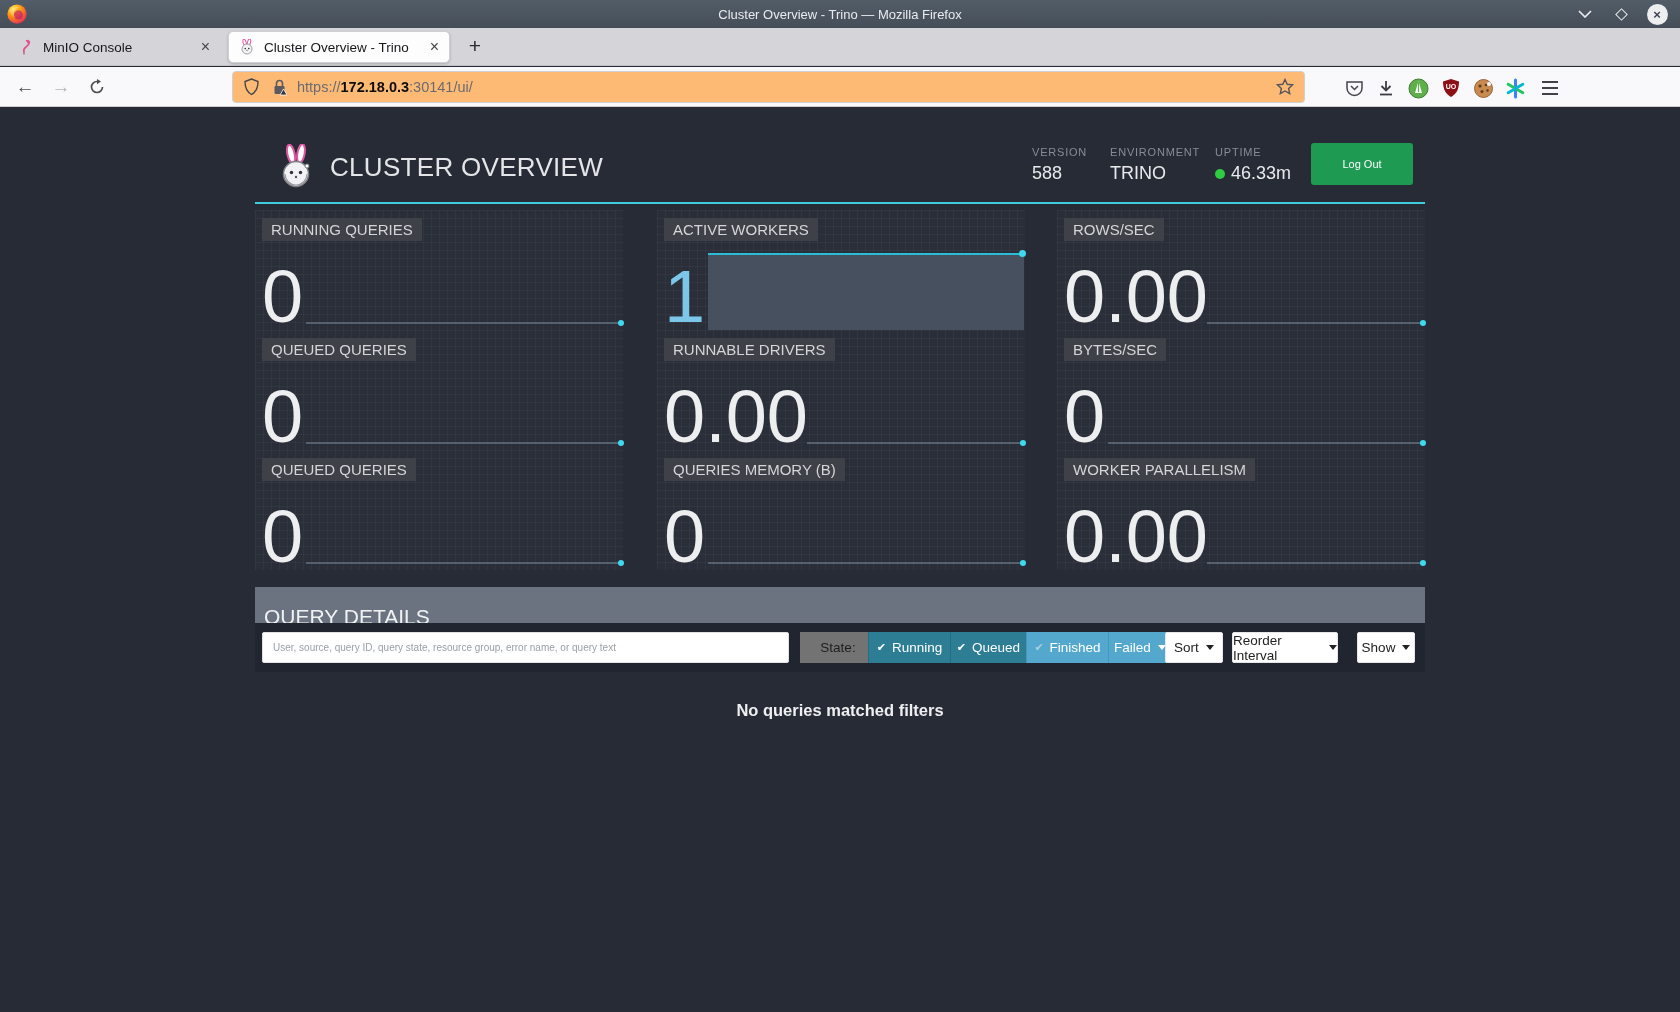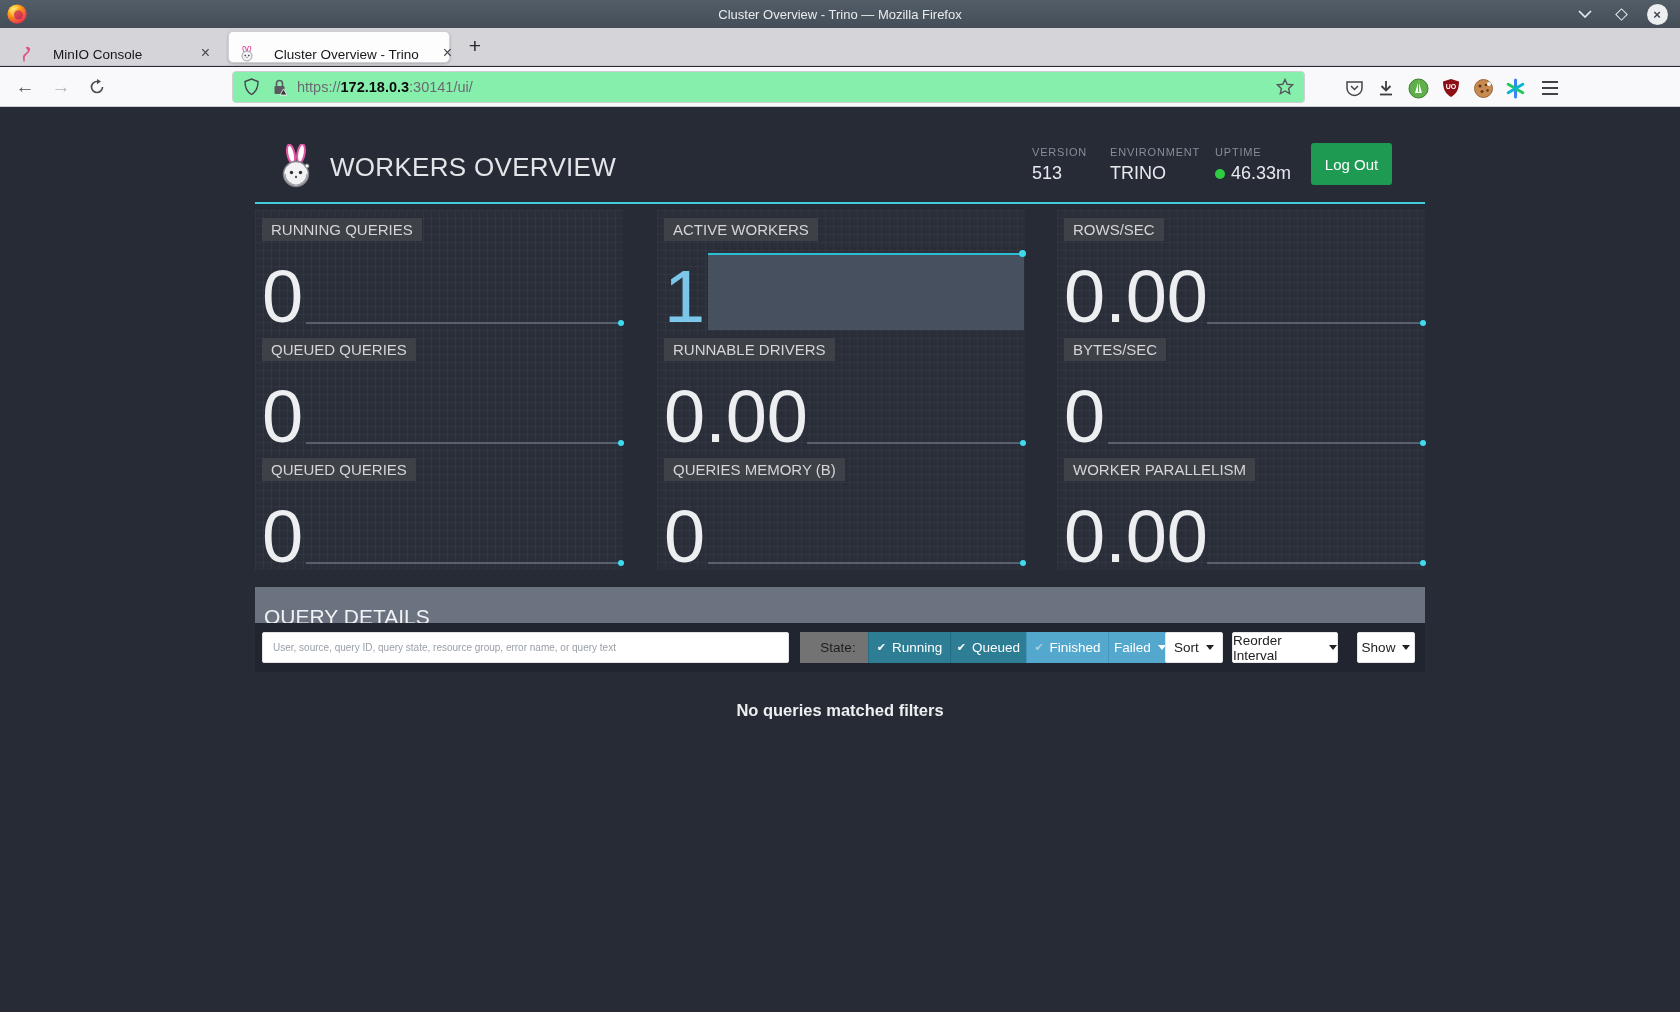--- a/index.html
+++ b/index.html
@@ -13,52 +13,52 @@
   .titlebar{position:absolute;top:0;left:0;right:0;height:28px;
     background:linear-gradient(#535d67,#454e58);display:flex;align-items:center;justify-content:center;}
   .titlebar .fx{position:absolute;left:6px;top:3px;width:22px;height:22px;}
   .titlebar .wtitle{color:#e9ebee;font-size:13px;}
   .winbtn{position:absolute;top:3px;width:22px;height:22px;display:flex;align-items:center;justify-content:center;cursor:default;}
   .win-min{right:84px}.win-max{right:48px}.win-close{right:12px}
   .win-close .circ{width:21px;height:21px;border-radius:50%;background:#eceef0;display:flex;align-items:center;justify-content:center;color:#3c454e;font-size:13px;font-weight:bold;}
   .diamond{width:9px;height:9px;border:1.6px solid #e8eaed;transform:rotate(45deg);}
   
   .tabbar{position:absolute;top:28px;left:0;right:0;height:38px;background:#d5d5d9;border-bottom:1px solid #c2c2c7;}
-  .tab{position:absolute;top:4px;height:30px;display:flex;align-items:flex-end;padding:0 10px;border-radius:5px;gap:10px;}
+  .tab{position:absolute;top:4px;height:30px;display:flex;align-items:center;padding:0 10px;border-radius:5px;}
   .tab .favicon{width:16px;height:16px;margin-right:9px;flex:0 0 auto;}
   .tab .tlabel{font-size:13.5px;color:#17171b;white-space:nowrap;}
   .tab .tclose{margin-left:auto;color:#45454b;font-size:16px;padding-left:14px;cursor:default;}
   .tab-inactive{left:8px;width:212px;}
   .tab-active{left:228px;top:3px;height:32px;width:222px;background:#fdfdfe;border:1px solid #cfcfd4;box-shadow:0 1px 3px rgba(0,0,0,.2);}
   .newtab{position:absolute;left:462px;top:6px;font-size:21px;color:#2b2b30;width:26px;text-align:center;cursor:default;}
   
   .toolbar{position:absolute;top:67px;left:0;right:0;height:40px;background:#f9f9fb;border-bottom:1px solid #ccccd2;}
   .navbtn{position:absolute;top:7px;width:26px;height:26px;display:flex;align-items:center;justify-content:center;font-size:19px;color:#4d4d52;cursor:default;}
   .nav-back{left:12px}.nav-fwd{left:48px;color:#b4b4ba}.nav-reload{left:84px}
-  .urlbar{position:absolute;left:232px;top:4px;width:1073px;height:32px;background:#86efac;border:1px solid #cfcfd6;border-radius:4px;display:flex;align-items:center;padding:0 10px;cursor:text;text-align:center;}
+  .urlbar{position:absolute;left:232px;top:4px;width:1073px;height:32px;background:#fdba74;border:1px solid #cfcfd6;border-radius:4px;display:flex;align-items:center;padding:0 10px;cursor:text;text-align:center;}
   .urlbar svg{flex:0 0 auto;}
   .urltext{font-size:14.5px;margin-left:10px;color:#6a6a70;white-space:nowrap;}
   .urltext .host{color:#0c0c0e;font-weight:600;}
   .urlstar{margin-left:auto;}
   .ticon{position:absolute;top:8px;width:26px;height:26px;display:flex;align-items:center;justify-content:center;cursor:default;}
   .burger{display:flex;flex-direction:column;gap:4px;}
   .burger i{display:block;width:16px;height:2px;background:#414146;}
   
   .page{position:absolute;top:108px;left:0;right:0;bottom:0;background:#262b36;}
   .container{position:absolute;left:255px;top:0;width:1170px;height:100%;}
   
   .thead{position:absolute;left:0;top:22px;width:100%;height:74px;border-bottom:2px solid #40ccdd;}
   .thead .bunny{position:absolute;left:24px;top:14px;}
   .thead .ptitle{position:absolute;left:75px;top:22px;font-size:26px;color:#e4e5e8;letter-spacing:.3px;}
   .meta{position:absolute;top:16px;}
   .meta .mlabel{font-size:11px;color:#878d98;letter-spacing:.8px;}
   .meta .mvalue{font-size:18px;color:#e8e9ec;margin-top:5px;white-space:nowrap;}
   .m-version{left:777px}.m-env{left:855px}.m-uptime{left:960px}
   .updot{display:inline-block;width:10px;height:10px;border-radius:50%;background:#2ecc40;margin-right:6px;}
-  .logout{position:absolute;left:1056px;top:13px;width:81px;height:42px;background:#1f9a52;border:none;border-radius:3px;color:#fff;font-size:15px;font-family:inherit;cursor:pointer;}
+  .logout{position:absolute;left:1056px;top:13px;width:102px;height:42px;background:#1f9a52;border:none;border-radius:3px;color:#fff;font-size:11px;font-family:inherit;cursor:pointer;}
   
   .stats{position:absolute;left:0;top:102px;width:100%;height:362px;}
   .card{position:absolute;width:368px;height:120px;background-color:#2a2e39;
     background-image:linear-gradient(rgba(255,255,255,.032) 1px,transparent 1px),
                      linear-gradient(90deg,rgba(255,255,255,.032) 1px,transparent 1px);
     background-size:8px 8px;}
   .c0{left:0;top:0}.c1{left:402px;top:0}.c2{left:802px;top:0}
   .c3{left:0;top:120px}.c4{left:402px;top:120px}.c5{left:802px;top:120px}
   .c6{left:0;top:240px}.c7{left:402px;top:240px}.c8{left:802px;top:240px}
   .chip{position:absolute;left:7px;top:8px;background:#3e4147;color:#d4d5d8;font-size:15px;padding:3px 9px;}
@@ -229,24 +229,24 @@
         <svg class="bunny" width="34" height="48" viewBox="0 0 34 48">
           <ellipse cx="12" cy="10" rx="3.6" ry="9.5" fill="#fff" stroke="#e357a0" stroke-width="2" transform="rotate(-12 12 10)"></ellipse>
           <ellipse cx="22" cy="9.5" rx="3.6" ry="9.5" fill="#fff" stroke="#e357a0" stroke-width="2" transform="rotate(10 22 9.5)"></ellipse>
           <circle cx="17" cy="30" r="12.5" fill="#f2f2f4" stroke="#7d7d86" stroke-width="1.5"></circle>
           <path d="M6 30 a11 11 0 0 0 22 0" fill="none" stroke="#9a9aa2" stroke-width="1.2"></path>
           <circle cx="12.5" cy="28.5" r="1.7" fill="#2e2e33"></circle>
             <circle cx="21.5" cy="28.5" r="1.7" fill="#2e2e33"></circle>
           <circle cx="17" cy="33" r="1.2" fill="#55555c"></circle>
           <circle cx="28" cy="22" r="2" fill="#fff" stroke="#7d7d86" stroke-width="1"></circle>
         </svg>
-        <span class="ptitle">WORKERS OVERVIEW</span>
+        <span class="ptitle">CLUSTER OVERVIEW</span>
         <span class="meta m-version">
           <div class="mlabel">VERSION</div>
-          <div class="mvalue">513</div>
+          <div class="mvalue">588</div>
         </span>
         <span class="meta m-env">
           <div class="mlabel">ENVIRONMENT</div>
           <div class="mvalue">TRINO</div>
         </span>
         <span class="meta m-uptime">
           <div class="mlabel">UPTIME</div>
           <div class="mvalue"><span class="updot"></span><span>46.33m</span></div>
         </span>
         <button class="logout">Log Out</button>

